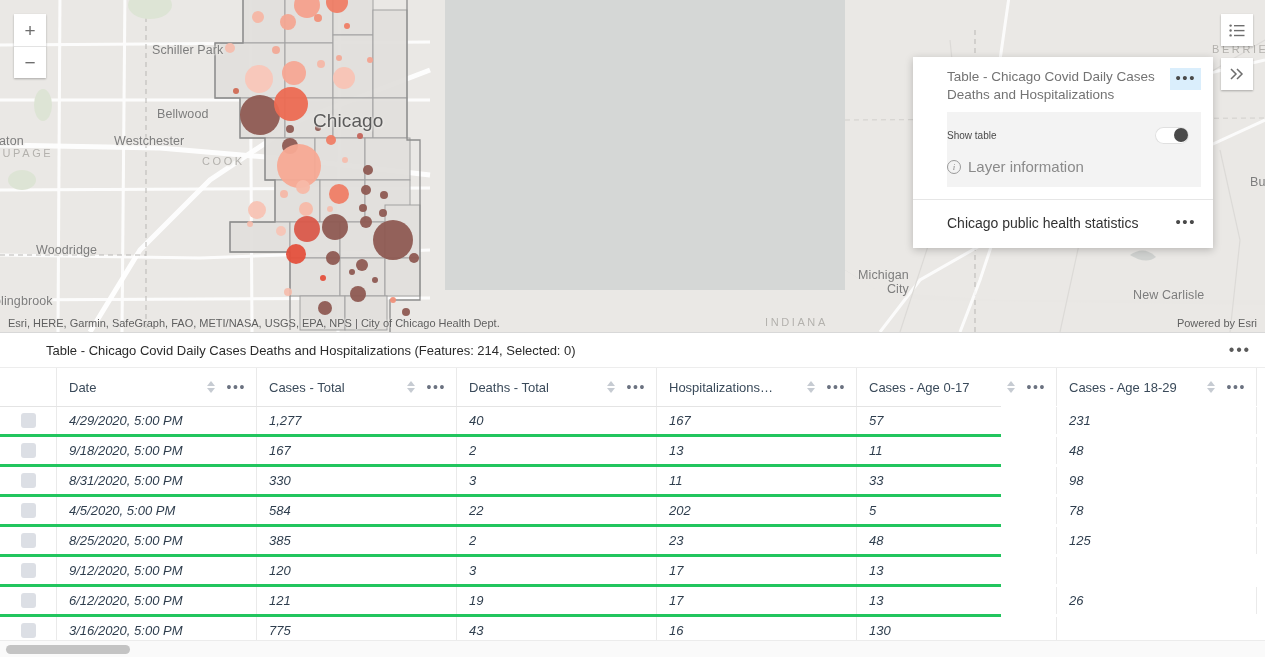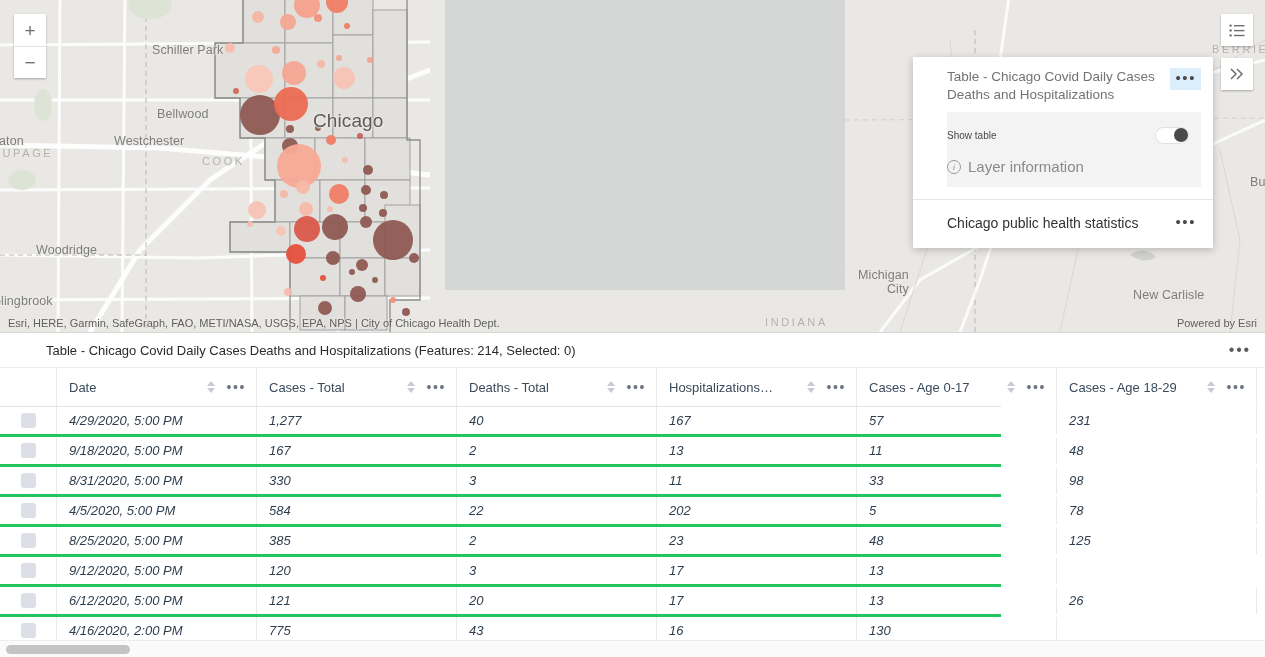--- a/index.html
+++ b/index.html
@@ -567,30 +567,30 @@
             <div class="dcell">3</div>
             <div class="dcell">17</div>
             <div class="dcell">13</div>
           </div>
           <div class="grid-row data">
             <div class="cell-check">
               <div class="chk"></div>
             </div>
             <div class="dcell">6/12/2020, 5:00 PM</div>
             <div class="dcell">121</div>
-            <div class="dcell">20</div>
+            <div class="dcell">19</div>
             <div class="dcell">17</div>
             <div class="dcell">13</div>
             <div class="dcell">26</div>
           </div>
           <div class="grid-row data">
             <div class="cell-check">
               <div class="chk"></div>
             </div>
-            <div class="dcell">4/16/2020, 2:00 PM</div>
+            <div class="dcell">3/16/2020, 5:00 PM</div>
             <div class="dcell">775</div>
             <div class="dcell">43</div>
             <div class="dcell">16</div>
             <div class="dcell">130</div>
           </div>
         </div>
     </div>
 
     <div class="hscroll">
       <div class="hthumb"></div>

